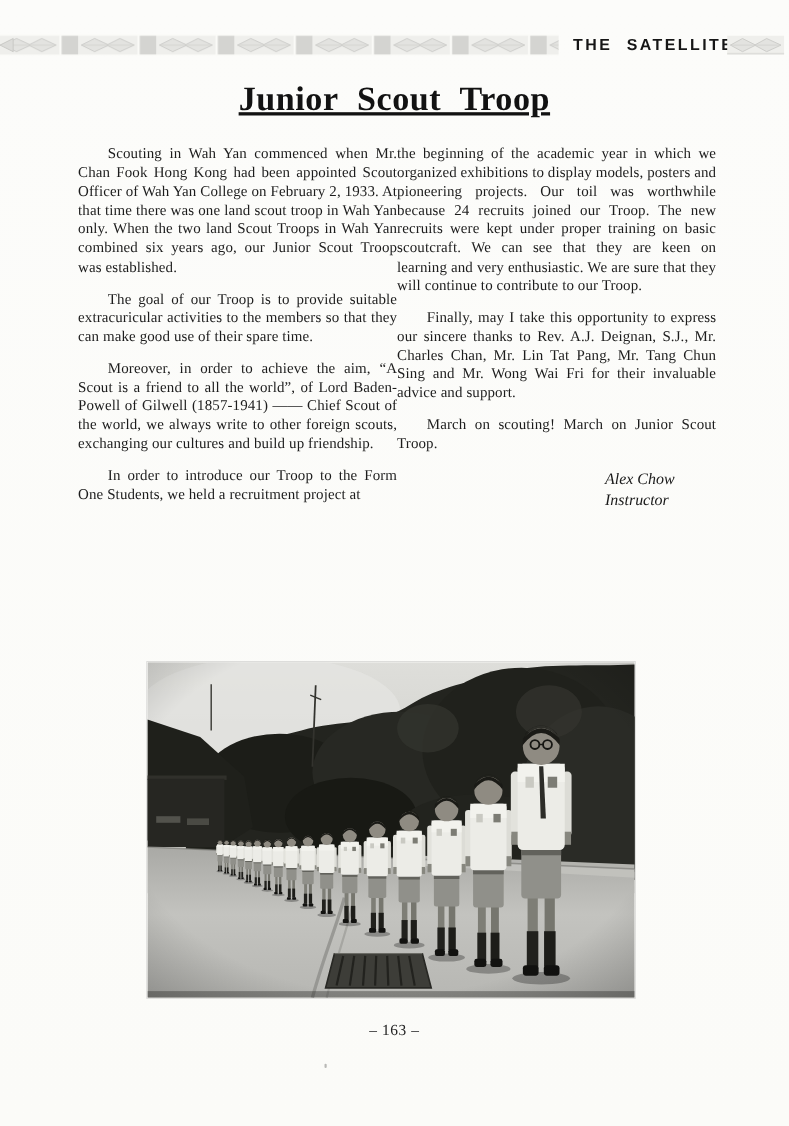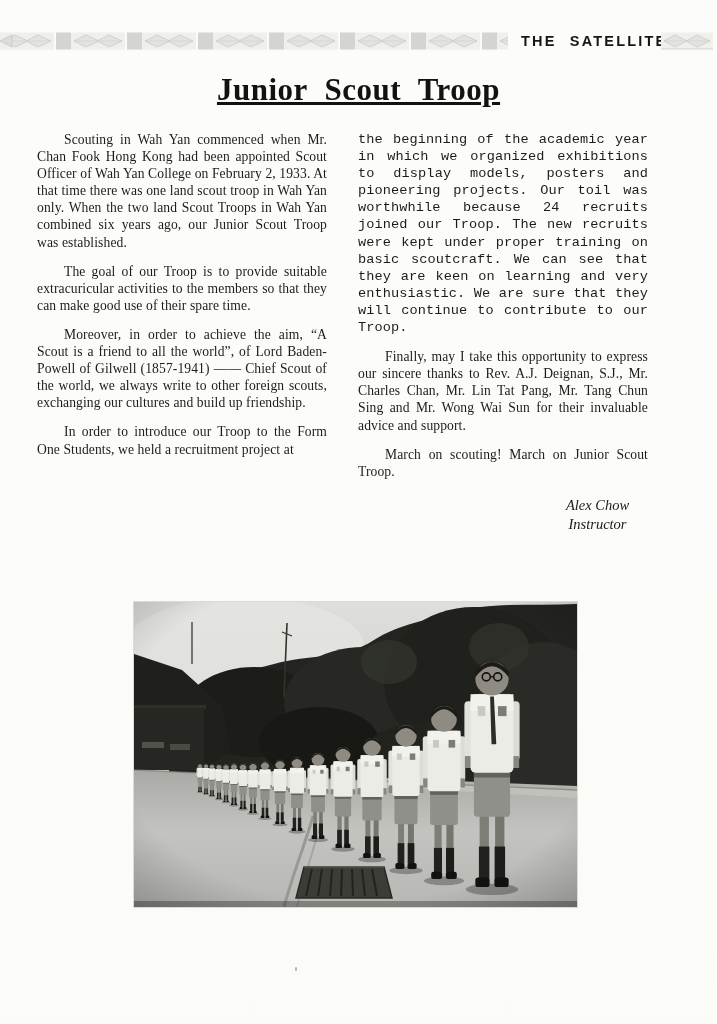--- a/index.html
+++ b/index.html
@@ -24,30 +24,30 @@
   .band-right{position:absolute;left:661px;top:31px;width:52px;height:20px;}
 
   
   .page-title{
     position:absolute;top:72px;left:0;width:717px;margin:0;
     text-align:center;font-size:31px;font-weight:700;
     letter-spacing:0.5px;word-spacing:9px;color:#121212;text-decoration:underline;
   }
 
   
-  .cols{position:absolute;top:131px;left:37px;width:611px;display:flex;gap:31px;}
+  .cols{position:absolute;top:131px;left:71px;width:611px;display:flex;}
   .col{width:290px;}
   .col p{
     margin:0 0 12px 0;
     font-size:13.6px;line-height:17.1px;
     text-align:justify;text-indent:27px;
     letter-spacing:0.1px;color:#1c1c1c;
   }
-  .col p.cont{text-indent:0;font-family:Liberation Mono, monospace;}
-  .signature{margin-top:16px;margin-left:189px;font-style:italic;font-size:14.5px;line-height:19px;color:#1a1a1a;text-align:center;}
+  .col p.cont{text-indent:0;}
+  .signature{margin-top:16px;margin-left:189px;font-style:italic;font-size:14.5px;line-height:19px;color:#1a1a1a;}
 
   
   .photo{position:absolute;left:134px;top:602px;width:443px;height:305px;margin:0;box-shadow:0 0 0 1px rgba(120,120,118,0.25);}
   .photo svg{display:block;width:443px;height:305px;}
 
   
   .page-number{
     position:absolute;top:930px;left:0;width:717px;
     text-align:center;font-size:14px;letter-spacing:0.5px;color:#222;
   }
@@ -87,21 +87,21 @@
 
   <main class="cols">
     <section class="col">
       <p>Scouting in Wah Yan commenced when Mr. Chan Fook Hong Kong had been appointed Scout Officer of Wah Yan College on February 2, 1933. At that time there was one land scout troop in Wah Yan only. When the two land Scout Troops in Wah Yan combined six years ago, our Junior Scout Troop was established.</p>
       <p>The goal of our Troop is to provide suitable extracuricular activities to the members so that they can make good use of their spare time.</p>
       <p>Moreover, in order to achieve the aim, “A Scout is a friend to all the world”, of Lord Baden-Powell of Gilwell (1857-1941) —— Chief Scout of the world, we always write to other foreign scouts, exchanging our cultures and build up friendship.</p>
       <p>In order to introduce our Troop to the Form One Students, we held a recruitment project at</p>
     </section>
     <section class="col">
       <p class="cont">the beginning of the academic year in which we organized exhibitions to display models, posters and pioneering projects. Our toil was worthwhile because 24 recruits joined our Troop. The new recruits were kept under proper training on basic scoutcraft. We can see that they are keen on learning and very enthusiastic. We are sure that they will continue to contribute to our Troop.</p>
-      <p>Finally, may I take this opportunity to express our sincere thanks to Rev. A.J. Deignan, S.J., Mr. Charles Chan, Mr. Lin Tat Pang, Mr. Tang Chun Sing and Mr. Wong Wai Sun for their invaluable advice and support.</p>
+      <p>Finally, may I take this opportunity to express our sincere thanks to Rev. A.J. Deignan, S.J., Mr. Charles Chan, Mr. Lin Tat Pang, Mr. Tang Chun Sing and Mr. Wong Wai Fri for their invaluable advice and support.</p>
       <p>March on scouting! March on Junior Scout Troop.</p>
       <div class="signature">
         <div>Alex Chow</div>
         <div>Instructor</div>
       </div>
     </section>
   </main>
 
   <figure class="photo" title="Black-and-white photograph of Junior Scout Troop members in uniform standing at attention in a long receding line on a road in front of a wooded hillside">
     <svg viewBox="0 0 443 305" aria-hidden="true">
@@ -556,14 +556,15 @@
             <circle cx="2.4" cy="-88.3" r="1.7" fill="none" stroke="#151512" stroke-width="0.7"></circle>
             <line x1="-0.7" y1="-88.3" x2="0.7" y2="-88.3" stroke="#151512" stroke-width="0.6"></line>
           </g>
         </g>
 
       <rect x="0" y="0" width="443" height="305" fill="url(#vig)"></rect>
       <rect x="0" y="299" width="443" height="6" fill="#1c1c1a" opacity="0.35"></rect>
     </svg>
   </figure>
 
+  <footer class="page-number">– 163 –</footer>
   <div class="speck"></div>
 </div>
 
 </body></html>

